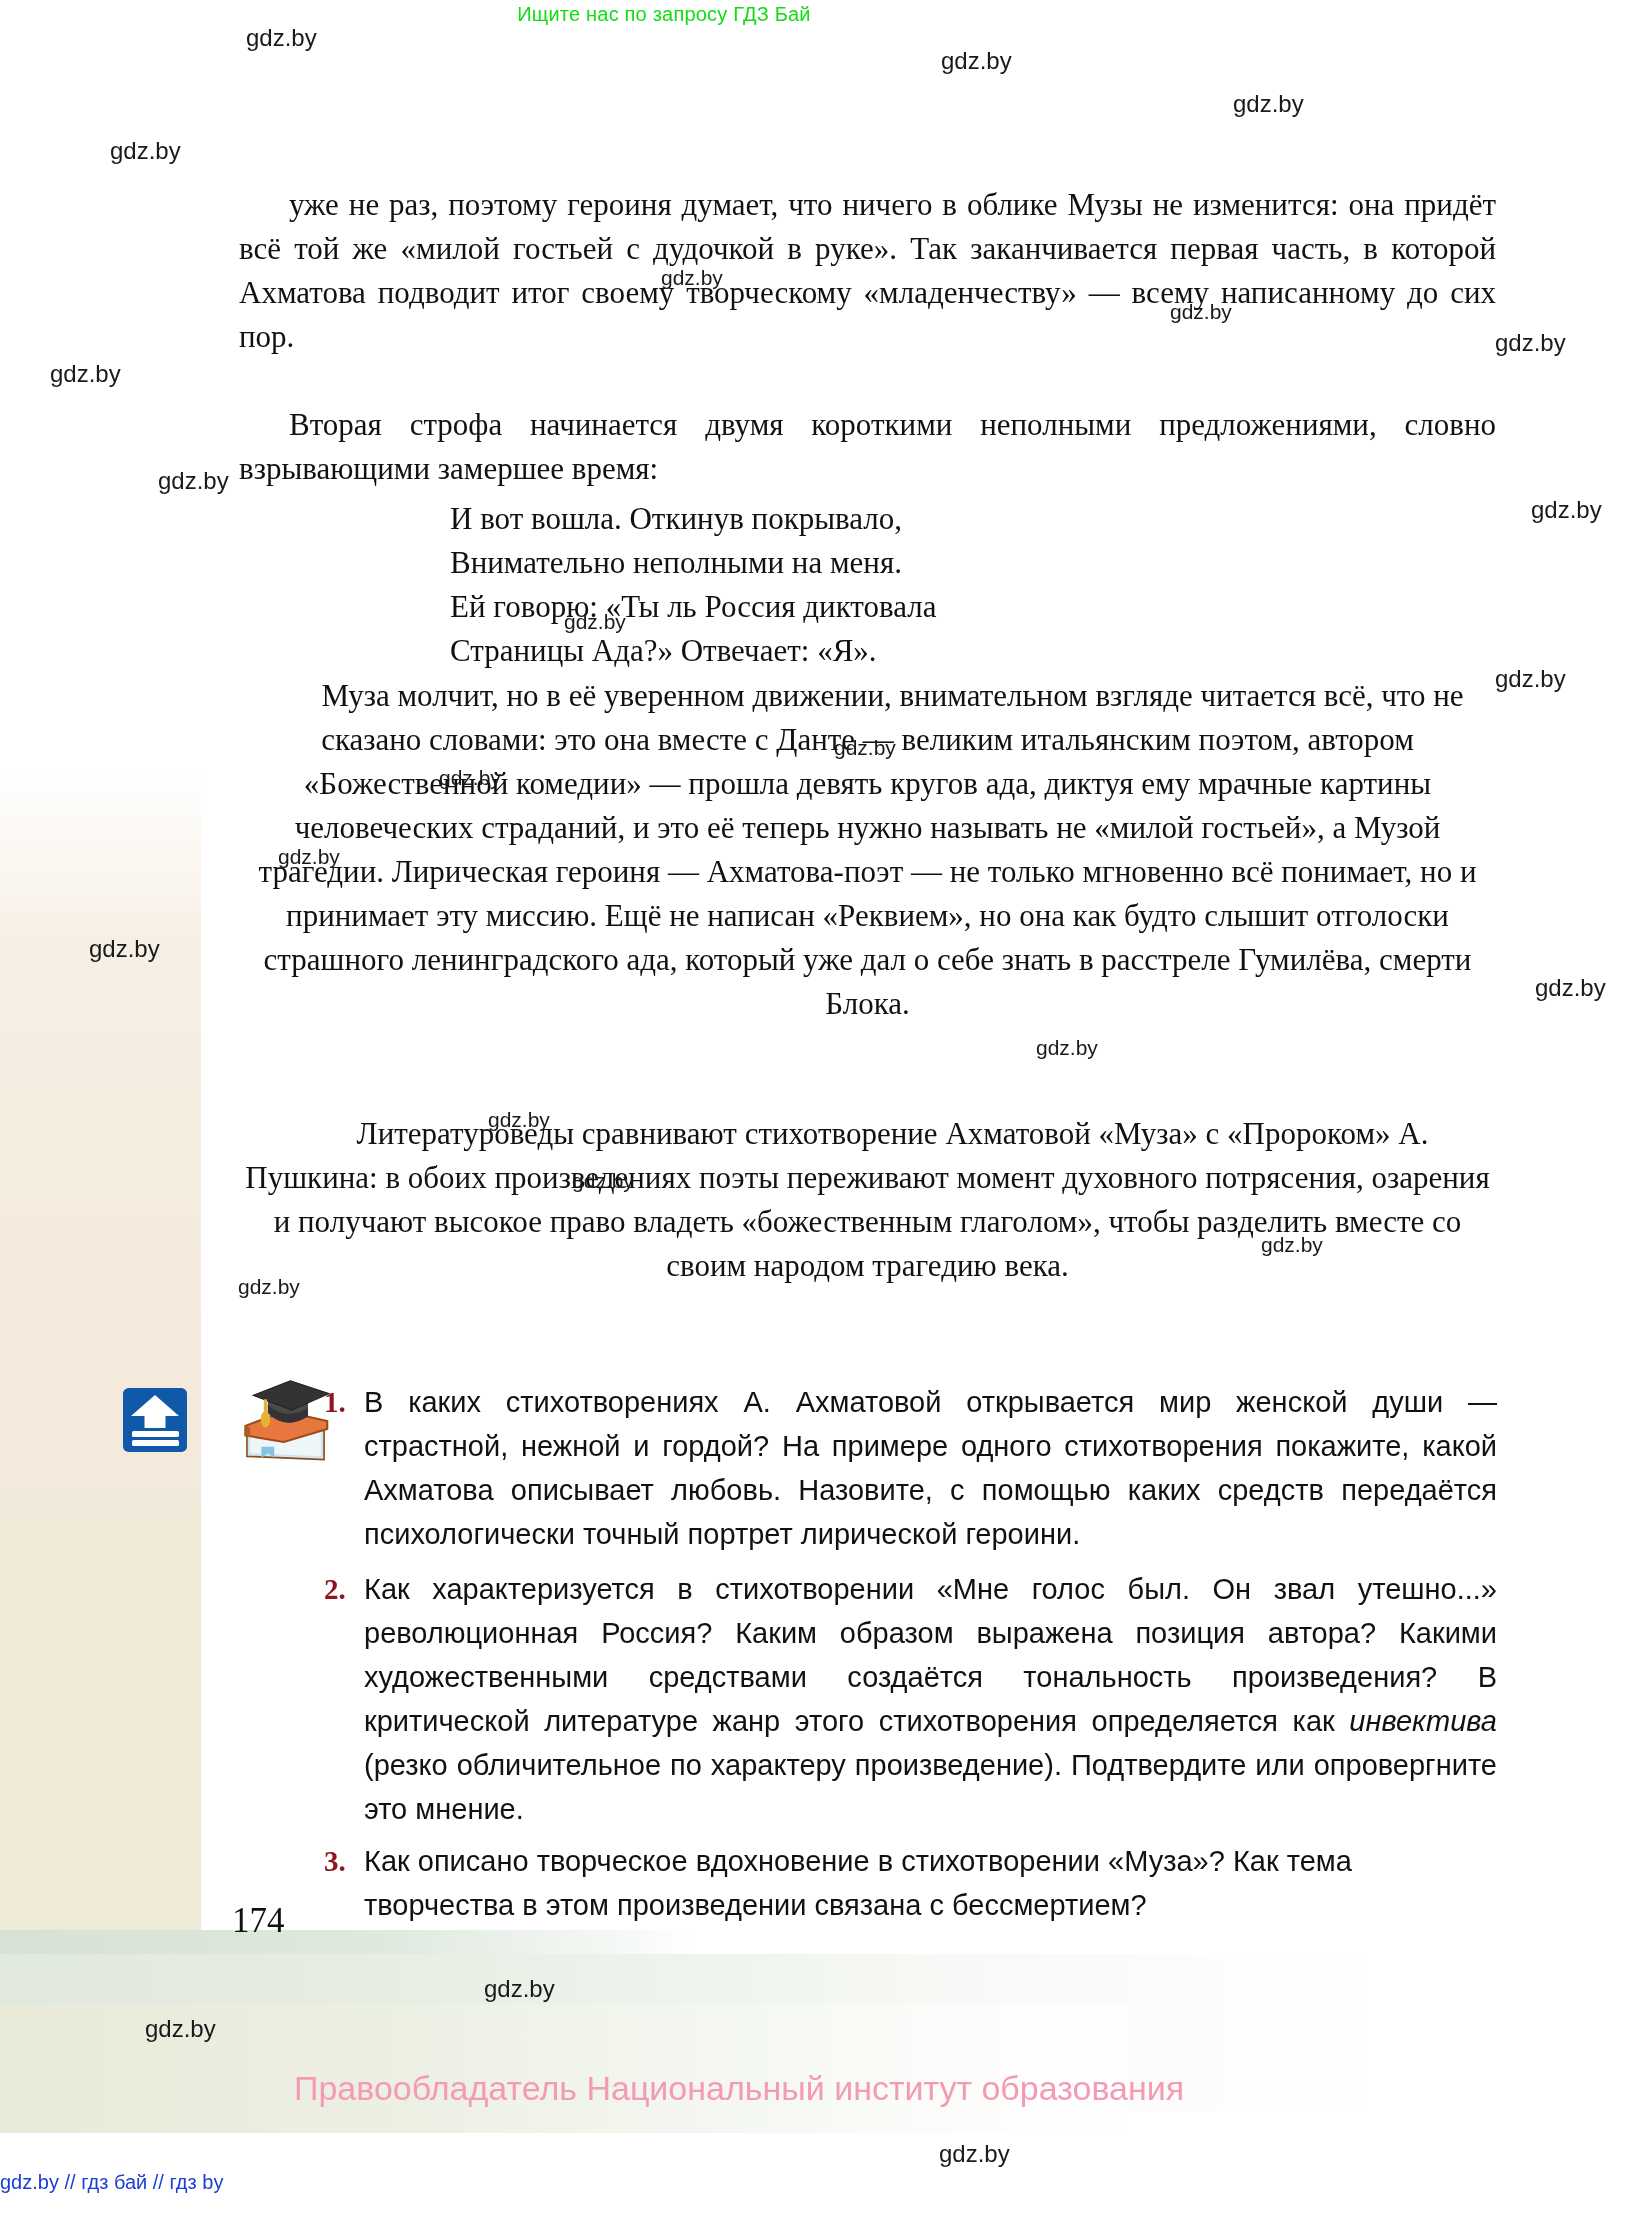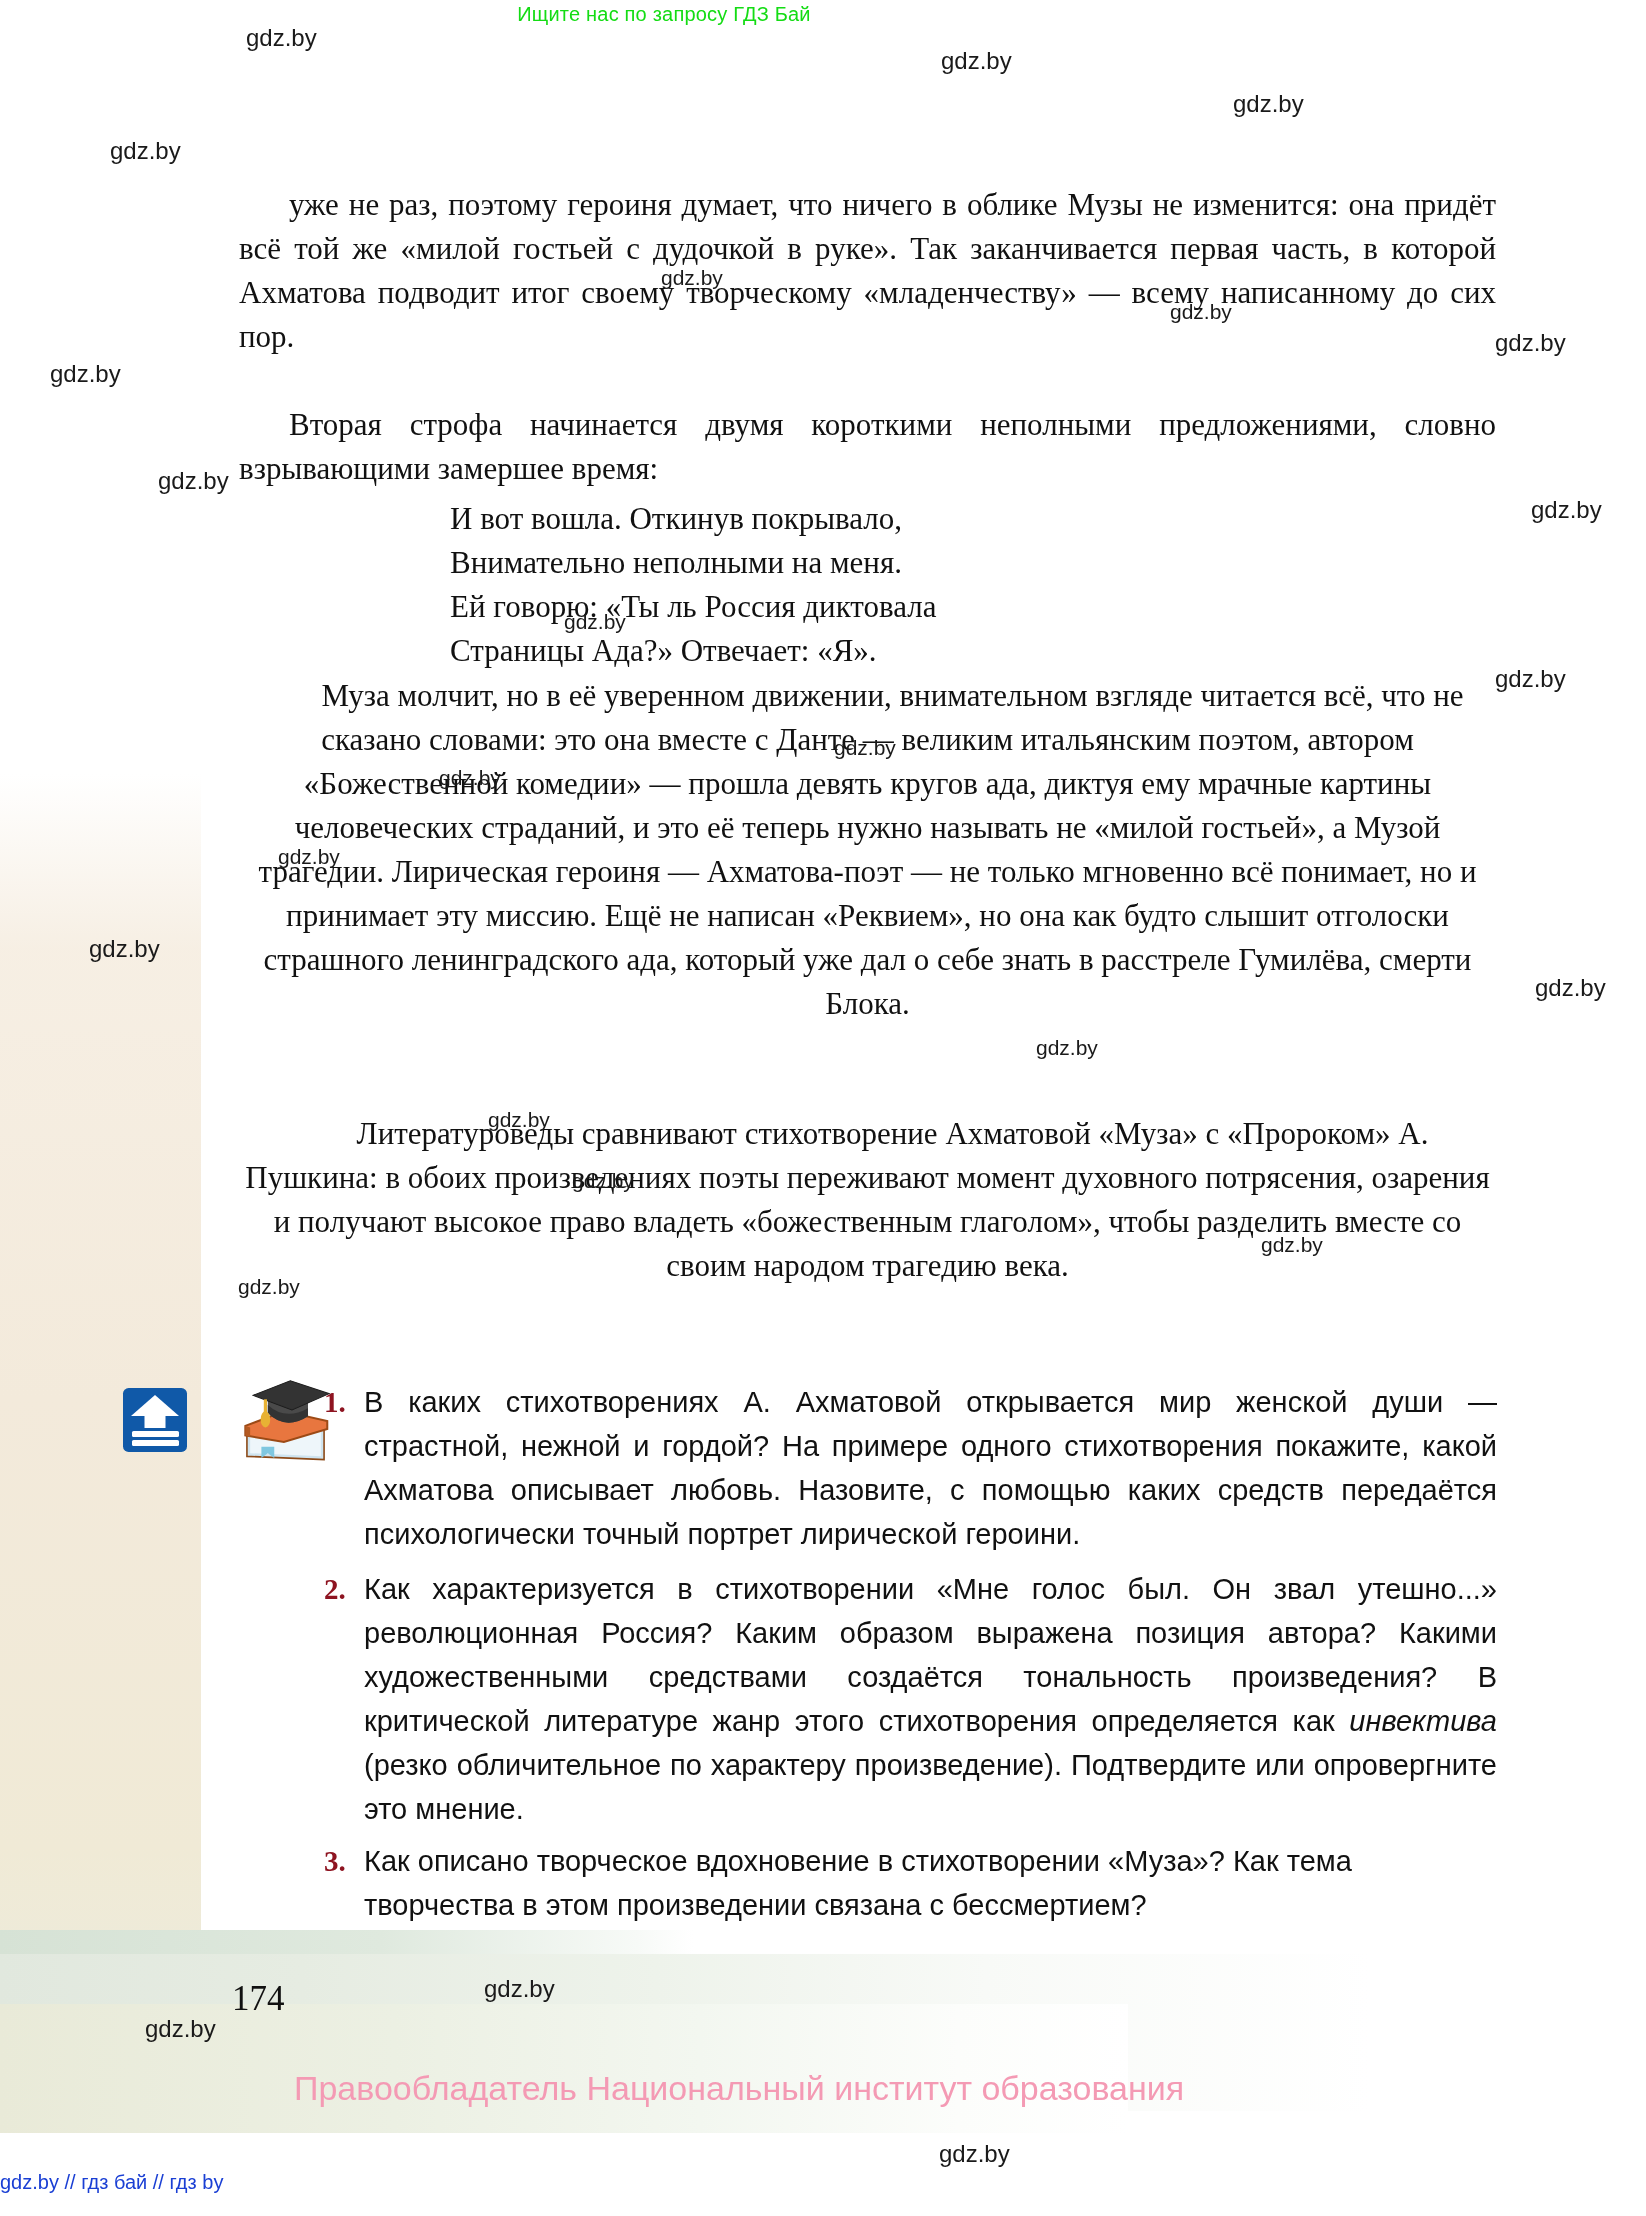--- a/index.html
+++ b/index.html
@@ -202,21 +202,21 @@
     text-align: justify;
     color: #111111;
   }
   .q-text.lastflush { text-align: left; }
   .q-text em { font-style: italic; }
 
   
   .page-num {
     position: absolute;
     left: 232px;
-    top: 1979px;
+    top: 1901px;
     font-size: 35px;
     color: #111111;
     font-family: "Liberation Serif", "DejaVu Serif", serif;
     z-index: 7;
   }
 
   
   .copyright {
     position: absolute;
     left: 294px;

